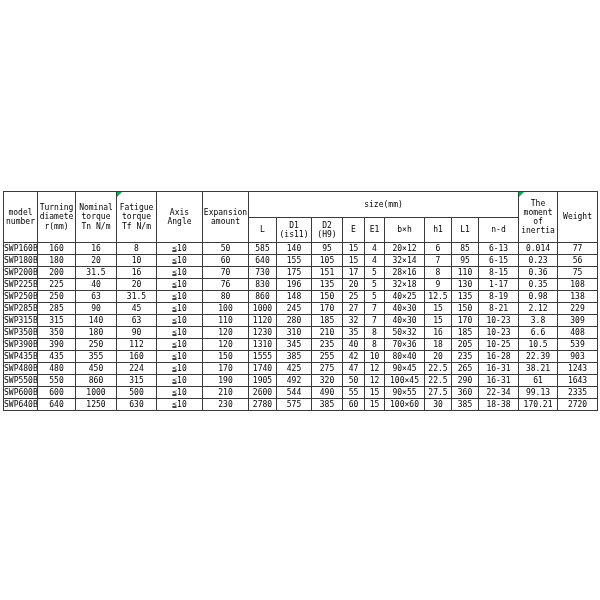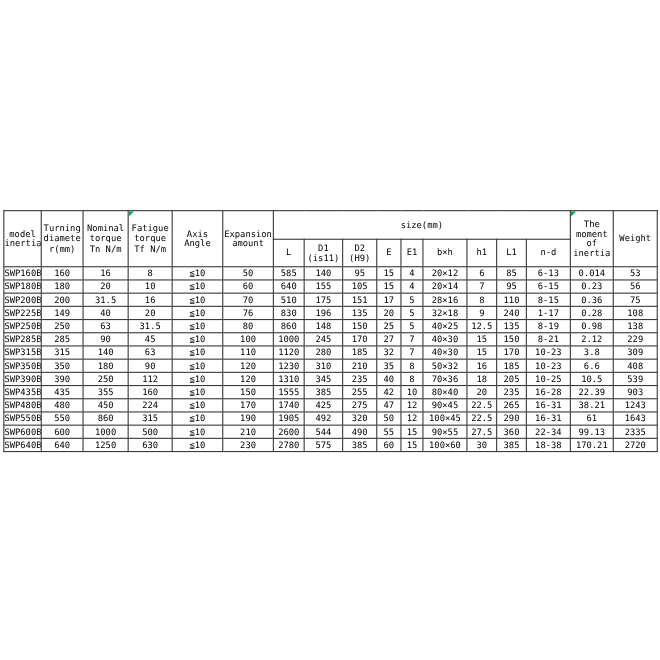--- a/index.html
+++ b/index.html
@@ -68,21 +68,21 @@
         <col style="width:40px">
       <col style="width:27px">
         <col style="width:27px">
         <col style="width:40px">
       <col style="width:39px">
         <col style="width:40px">
     </colgroup>
     <thead>
       <tr class="hdr-top">
         <th rowspan="2">model
-inertia</th>
+number</th>
         <th rowspan="2">Turning
 diamete
 r(mm)</th>
         <th rowspan="2">Nominal
 torque
 Tn N/m</th>
         <th rowspan="2"><span class="corner-marker" style="border-top-color: rgb(0, 176, 80);"></span><span>Fatigue
 torque
 Tf N/m</span></th>
         <th rowspan="2">Axis
@@ -121,77 +121,77 @@
           <td>585</td>
           <td>140</td>
           <td>95</td>
           <td>15</td>
           <td>4</td>
           <td>20×12</td>
           <td>6</td>
           <td>85</td>
           <td>6-13</td>
           <td>0.014</td>
-          <td>53</td>
+          <td>77</td>
         </tr>
         <tr>
           <td>SWP180B</td>
           <td>180</td>
           <td>20</td>
           <td>10</td>
           <td>≦10</td>
           <td>60</td>
           <td>640</td>
           <td>155</td>
           <td>105</td>
           <td>15</td>
           <td>4</td>
-          <td>20×14</td>
+          <td>32×14</td>
           <td>7</td>
           <td>95</td>
           <td>6-15</td>
           <td>0.23</td>
           <td>56</td>
         </tr>
         <tr>
           <td>SWP200B</td>
           <td>200</td>
           <td>31.5</td>
           <td>16</td>
           <td>≦10</td>
           <td>70</td>
-          <td>510</td>
+          <td>730</td>
           <td>175</td>
           <td>151</td>
           <td>17</td>
           <td>5</td>
           <td>28×16</td>
           <td>8</td>
           <td>110</td>
           <td>8-15</td>
           <td>0.36</td>
           <td>75</td>
         </tr>
         <tr>
           <td>SWP225B</td>
-          <td>149</td>
+          <td>225</td>
           <td>40</td>
           <td>20</td>
           <td>≦10</td>
           <td>76</td>
           <td>830</td>
           <td>196</td>
           <td>135</td>
           <td>20</td>
           <td>5</td>
           <td>32×18</td>
           <td>9</td>
-          <td>240</td>
+          <td>130</td>
           <td>1-17</td>
-          <td>0.28</td>
+          <td>0.35</td>
           <td>108</td>
         </tr>
         <tr>
           <td>SWP250B</td>
           <td>250</td>
           <td>63</td>
           <td>31.5</td>
           <td>≦10</td>
           <td>80</td>
           <td>860</td>

